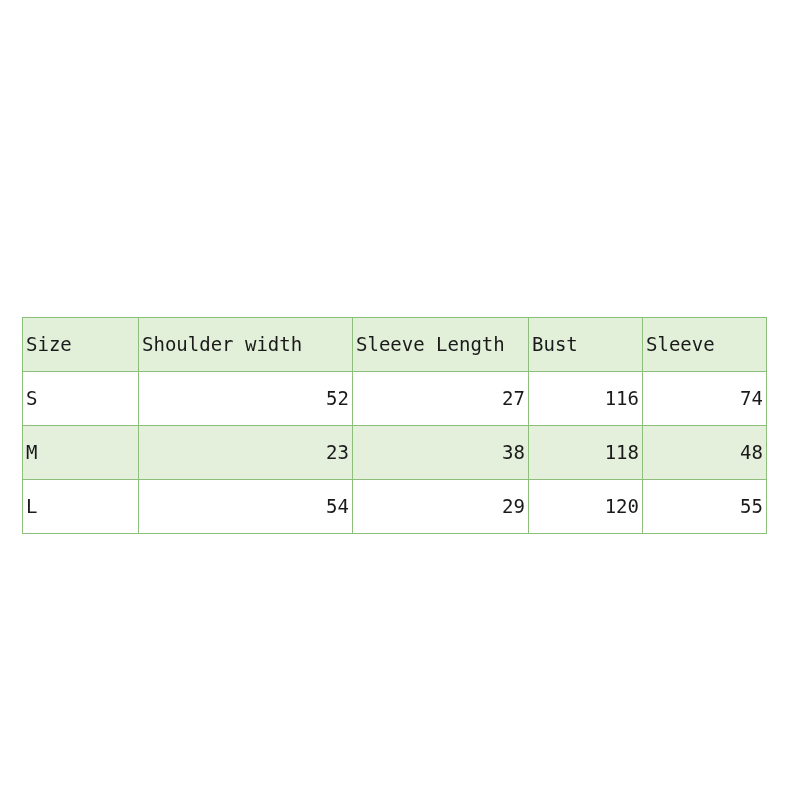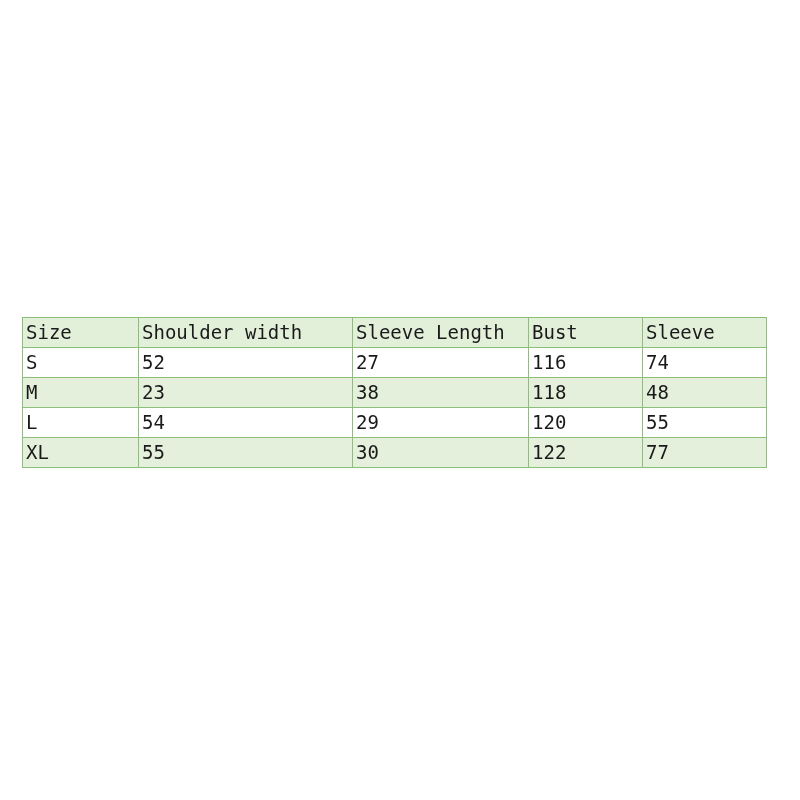--- a/index.html
+++ b/index.html
@@ -29,21 +29,21 @@
     width: 744px;
     background: #ffffff;
     border: 1px solid #8cc07a;
   }
 
   table.size-chart td,
   table.size-chart th {
     border: 1px solid #8cc07a;
     height: 29px;
     line-height: 29px;
-    padding: 0 3px;
+    padding: 12px 3px;
     font-size: 19px;
     font-weight: normal;
     color: #1a1a1a;
     white-space: nowrap;
     overflow: hidden;
     font-family: "DejaVu Sans Mono", "Liberation Mono", monospace;
   }
 
   table.size-chart thead th {
     background: #e2f0da;
@@ -55,20 +55,21 @@
     background: #ffffff;
   }
   table.size-chart tbody tr.row-even td {
     background: #e4f0dc;
   }
 
   td.cell-size {
     text-align: left;
   }
   td.cell-num {
+    text-align: right;
   }
 
   
   col.col-size         { width: 116px; }
   col.col-shoulder     { width: 214px; }
   col.col-sleeve       { width: 176px; }
   col.col-bust         { width: 114px; }
   col.col-length       { width: 124px; }
 </style>
 </head>
@@ -107,22 +108,15 @@
         <td class="cell-num">118</td>
         <td class="cell-num">48</td>
       </tr>
       <tr class="row-odd">
         <td class="cell-size">L</td>
         <td class="cell-num">54</td>
         <td class="cell-num">29</td>
         <td class="cell-num">120</td>
         <td class="cell-num">55</td>
       </tr>
-      <tr class="row-even">
-        <td class="cell-size">XL</td>
-        <td class="cell-num">55</td>
-        <td class="cell-num">30</td>
-        <td class="cell-num">122</td>
-        <td class="cell-num">77</td>
-      </tr>
     </tbody>
   </table>
 </div>
 
 </body></html>

